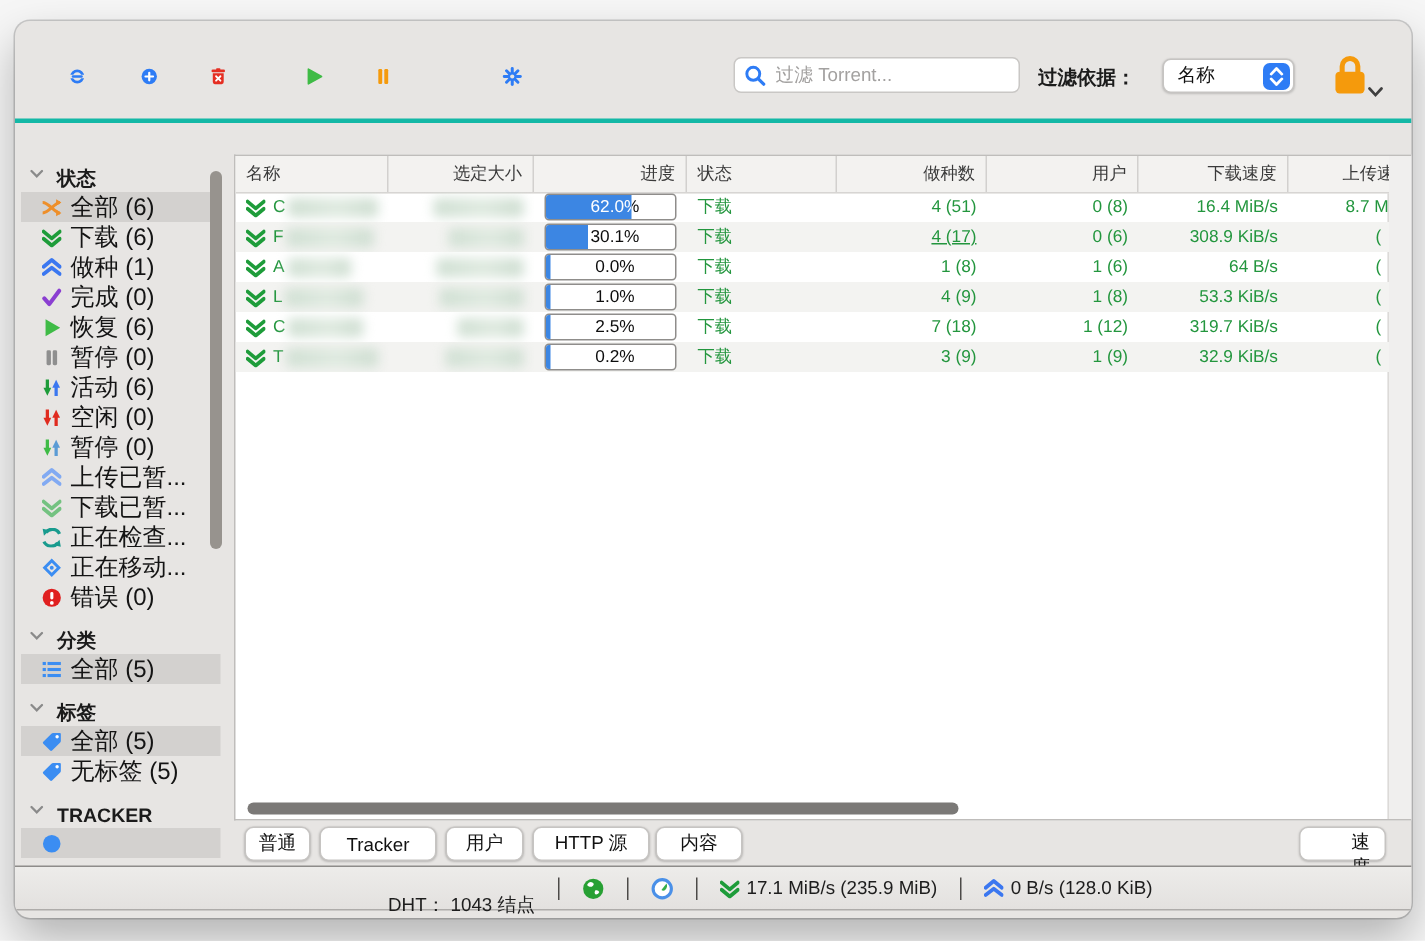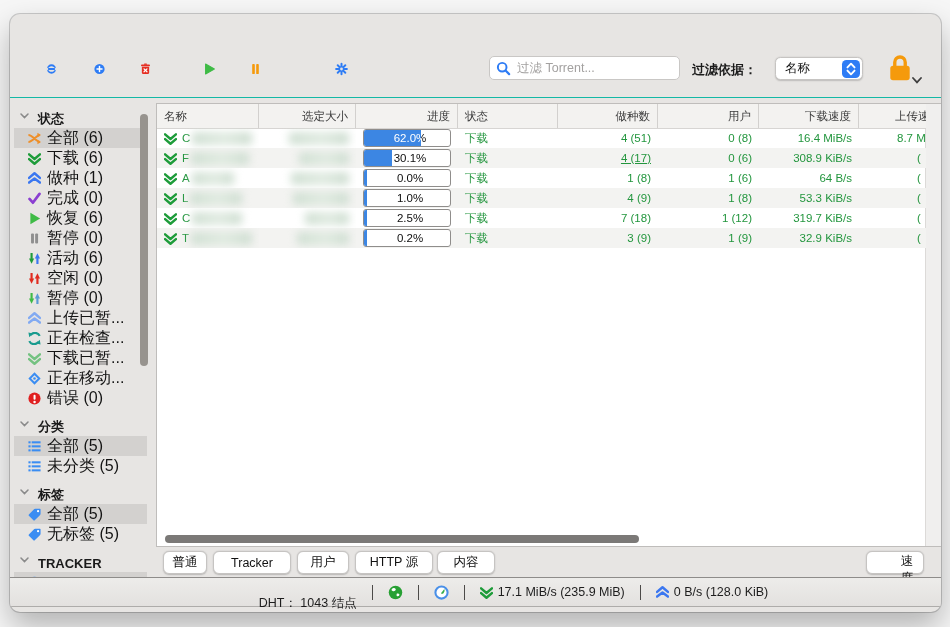--- a/index.html
+++ b/index.html
@@ -16,21 +16,21 @@
     overflow:hidden;
   }
   
   .titlebar{position:absolute;left:0;top:0;width:100%;height:30px;}
   .lights{position:absolute;left:17px;top:11px;display:flex;gap:8px;}
   .light{width:12px;height:12px;border-radius:50%;display:inline-block;box-shadow:inset 0 0 0 .5px rgba(0,0,0,.15);}
   .light.red{background:#ed6a5f;} .light.yellow{background:#f5bd4f;} .light.green{background:#61c554;}
   .title{position:absolute;left:0;top:0;width:100%;height:30px;line-height:32px;text-align:center;
     font-size:12.5px;font-weight:bold;color:#3e3e3e;}
   
-  .toolbar{position:absolute;left:0;top:30px;width:100%;height:53px;border-bottom:1px solid #14b8a6;}
+  .toolbar{position:absolute;left:0;top:12px;width:100%;height:53px;border-bottom:3px solid #14b8a6;}
   .tb-btn{position:absolute;top:10px;width:30px;height:30px;padding:0;border:0;background:transparent;cursor:pointer;}
   .searchbox{position:absolute;left:479px;top:12px;width:191px;height:24px;background:#fff;
     border:1px solid #c9c7c5;border-radius:5px;display:flex;align-items:center;padding-left:6px;box-sizing:border-box;}
   .searchbox input{border:0;outline:none;background:transparent;font-size:12.5px;width:150px;margin-left:4px;
     font-family:"Liberation Sans","DejaVu Sans",sans-serif;color:#222;}
   .searchbox input::placeholder{color:#a3a1a0;}
   .filter-label{position:absolute;left:682px;top:17px;font-size:13px;color:#1c1c1c;font-weight:600;}
   .select{position:absolute;left:765px;top:13px;width:88px;height:23px;background:#fff;border:.5px solid #c6c4c2;
     border-radius:5.5px;box-shadow:0 .5px 1.5px rgba(0,0,0,.18);display:flex;align-items:center;justify-content:space-between;
     padding:0 2px 0 9px;box-sizing:border-box;cursor:pointer;}
@@ -270,35 +270,35 @@
         <span class="sb-icn">
           <svg width="13" height="13" viewBox="0 0 12 12" xmlns="http://www.w3.org/2000/svg">
             <path d="M1,5.4 L6,1.2 L11,5.4 M1,9.8 L6,6 L11,9.8" stroke="#82aaf2" stroke-width="2.3" fill="none" stroke-linecap="round" stroke-linejoin="round"></path>
           </svg>
         </span>
         <span>上传已暂...</span>
       </div>
       <div class="sb-item">
         <span class="sb-icn">
           <svg width="13" height="13" viewBox="0 0 12 12" xmlns="http://www.w3.org/2000/svg">
+            <path d="M1,2.2 L6,6.4 L11,2.2 M1,6.6 L6,10.8 L11,6.6" stroke="#74c281" stroke-width="2.3" fill="none" stroke-linecap="round" stroke-linejoin="round"></path>
+          </svg>
+        </span>
+        <span>下载已暂...</span>
+      </div>
+      <div class="sb-item">
+        <span class="sb-icn">
+          <svg width="13" height="13" viewBox="0 0 12 12" xmlns="http://www.w3.org/2000/svg">
             <path d="M10.8,3.6 A4.9,4.9 0 0 0 2.4,2.8" stroke="#199b8e" stroke-width="2" fill="none"></path>
             <polygon points="0.4,0.4 4.6,1.4 1.2,4.8" fill="#199b8e"></polygon>
             <path d="M1.2,8.4 A4.9,4.9 0 0 0 9.6,9.2" stroke="#199b8e" stroke-width="2" fill="none"></path>
             <polygon points="11.6,11.6 7.4,10.6 10.8,7.2" fill="#199b8e"></polygon>
           </svg>
         </span>
         <span>正在检查...</span>
-      </div>
-      <div class="sb-item">
-        <span class="sb-icn">
-          <svg width="13" height="13" viewBox="0 0 12 12" xmlns="http://www.w3.org/2000/svg">
-            <path d="M1,2.2 L6,6.4 L11,2.2 M1,6.6 L6,10.8 L11,6.6" stroke="#74c281" stroke-width="2.3" fill="none" stroke-linecap="round" stroke-linejoin="round"></path>
-          </svg>
-        </span>
-        <span>下载已暂...</span>
       </div>
       <div class="sb-item">
         <span class="sb-icn">
           <svg width="13" height="13" viewBox="0 0 12 12" xmlns="http://www.w3.org/2000/svg">
             <rect x="2.9" y="2.9" width="6.2" height="6.2" transform="rotate(45 6 6)" stroke="#3b8df2" stroke-width="1.8" fill="none"></rect>
             <circle cx="6" cy="6" r="1.2" fill="#3b8df2"></circle>
           </svg>
         </span>
         <span>正在移动...</span>
       </div>
@@ -326,33 +326,20 @@
           <svg width="13" height="13" viewBox="0 0 12 12" xmlns="http://www.w3.org/2000/svg">
             <rect x="0.4" y="1.2" width="2" height="1.9" fill="#3b8df2"></rect>
             <rect x="3.4" y="1.2" width="8.2" height="1.9" fill="#3b8df2"></rect>
             <rect x="0.4" y="4.9" width="2" height="1.9" fill="#3b8df2"></rect>
             <rect x="3.4" y="4.9" width="8.2" height="1.9" fill="#3b8df2"></rect>
             <rect x="0.4" y="8.6" width="2" height="1.9" fill="#3b8df2"></rect>
             <rect x="3.4" y="8.6" width="8.2" height="1.9" fill="#3b8df2"></rect>
           </svg>
         </span>
         <span>全部 (5)</span>
-      </div>
-      <div class="sb-item">
-        <span class="sb-icn">
-          <svg width="13" height="13" viewBox="0 0 12 12" xmlns="http://www.w3.org/2000/svg">
-            <rect x="0.4" y="1.2" width="2" height="1.9" fill="#3b8df2"></rect>
-            <rect x="3.4" y="1.2" width="8.2" height="1.9" fill="#3b8df2"></rect>
-            <rect x="0.4" y="4.9" width="2" height="1.9" fill="#3b8df2"></rect>
-            <rect x="3.4" y="4.9" width="8.2" height="1.9" fill="#3b8df2"></rect>
-            <rect x="0.4" y="8.6" width="2" height="1.9" fill="#3b8df2"></rect>
-            <rect x="3.4" y="8.6" width="8.2" height="1.9" fill="#3b8df2"></rect>
-          </svg>
-        </span>
-        <span>未分类 (5)</span>
       </div>
       <div class="sb-gap"></div>
       <div class="sb-header">
         <span class="sb-icn">
           <svg width="9" height="6" viewBox="0 0 9 6" xmlns="http://www.w3.org/2000/svg">
             <path d="M1,1 L4.5,4.6 L8,1" stroke="#8a8a8a" stroke-width="1.5" fill="none" stroke-linecap="round"></path>
           </svg>
         </span>
         <span>标签</span>
       </div>

